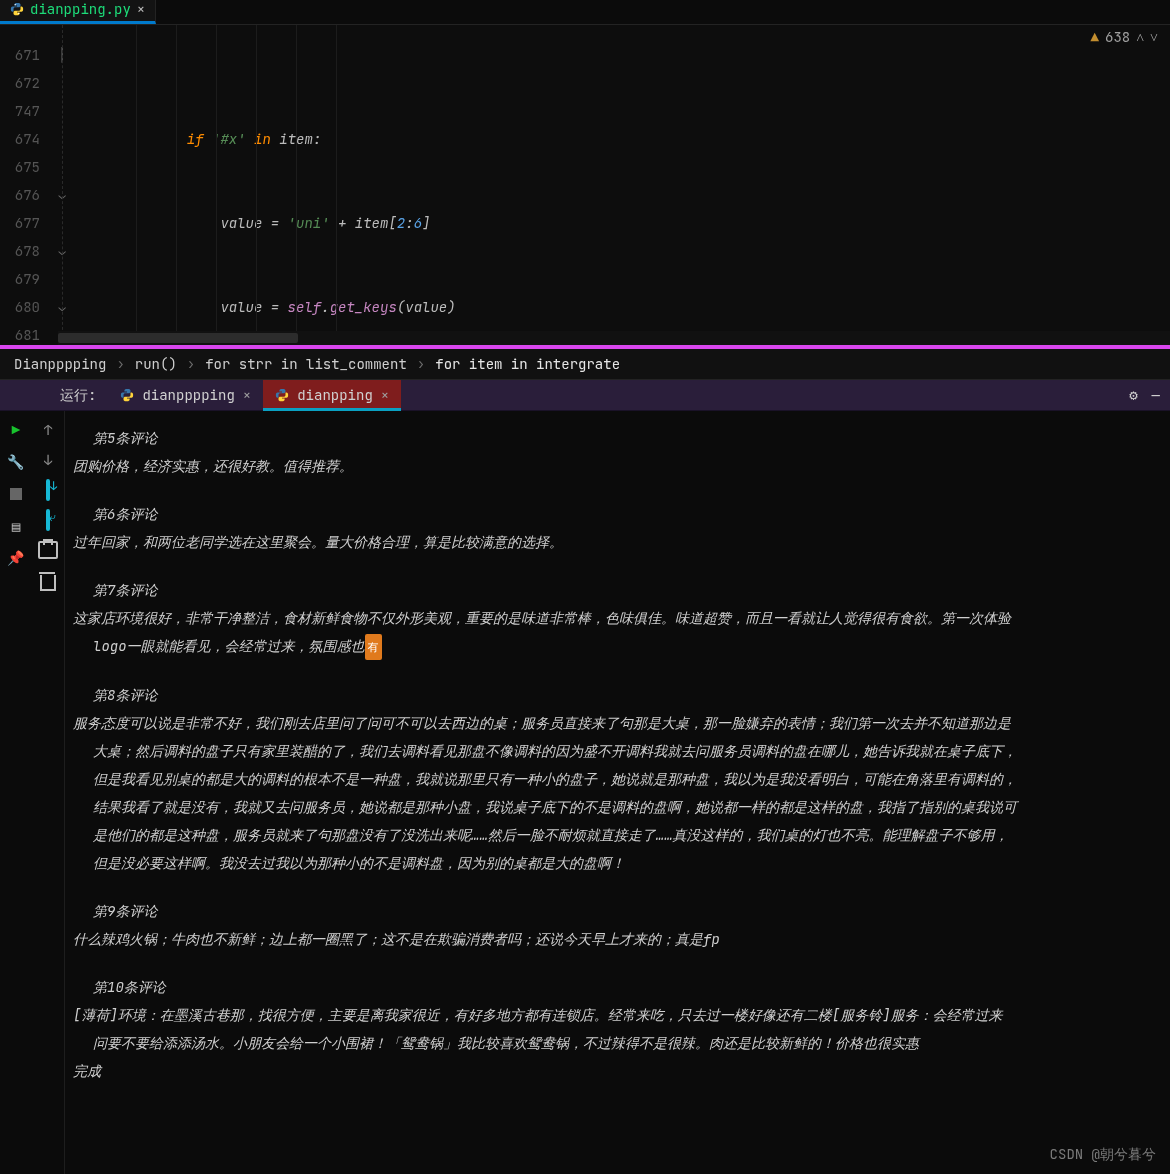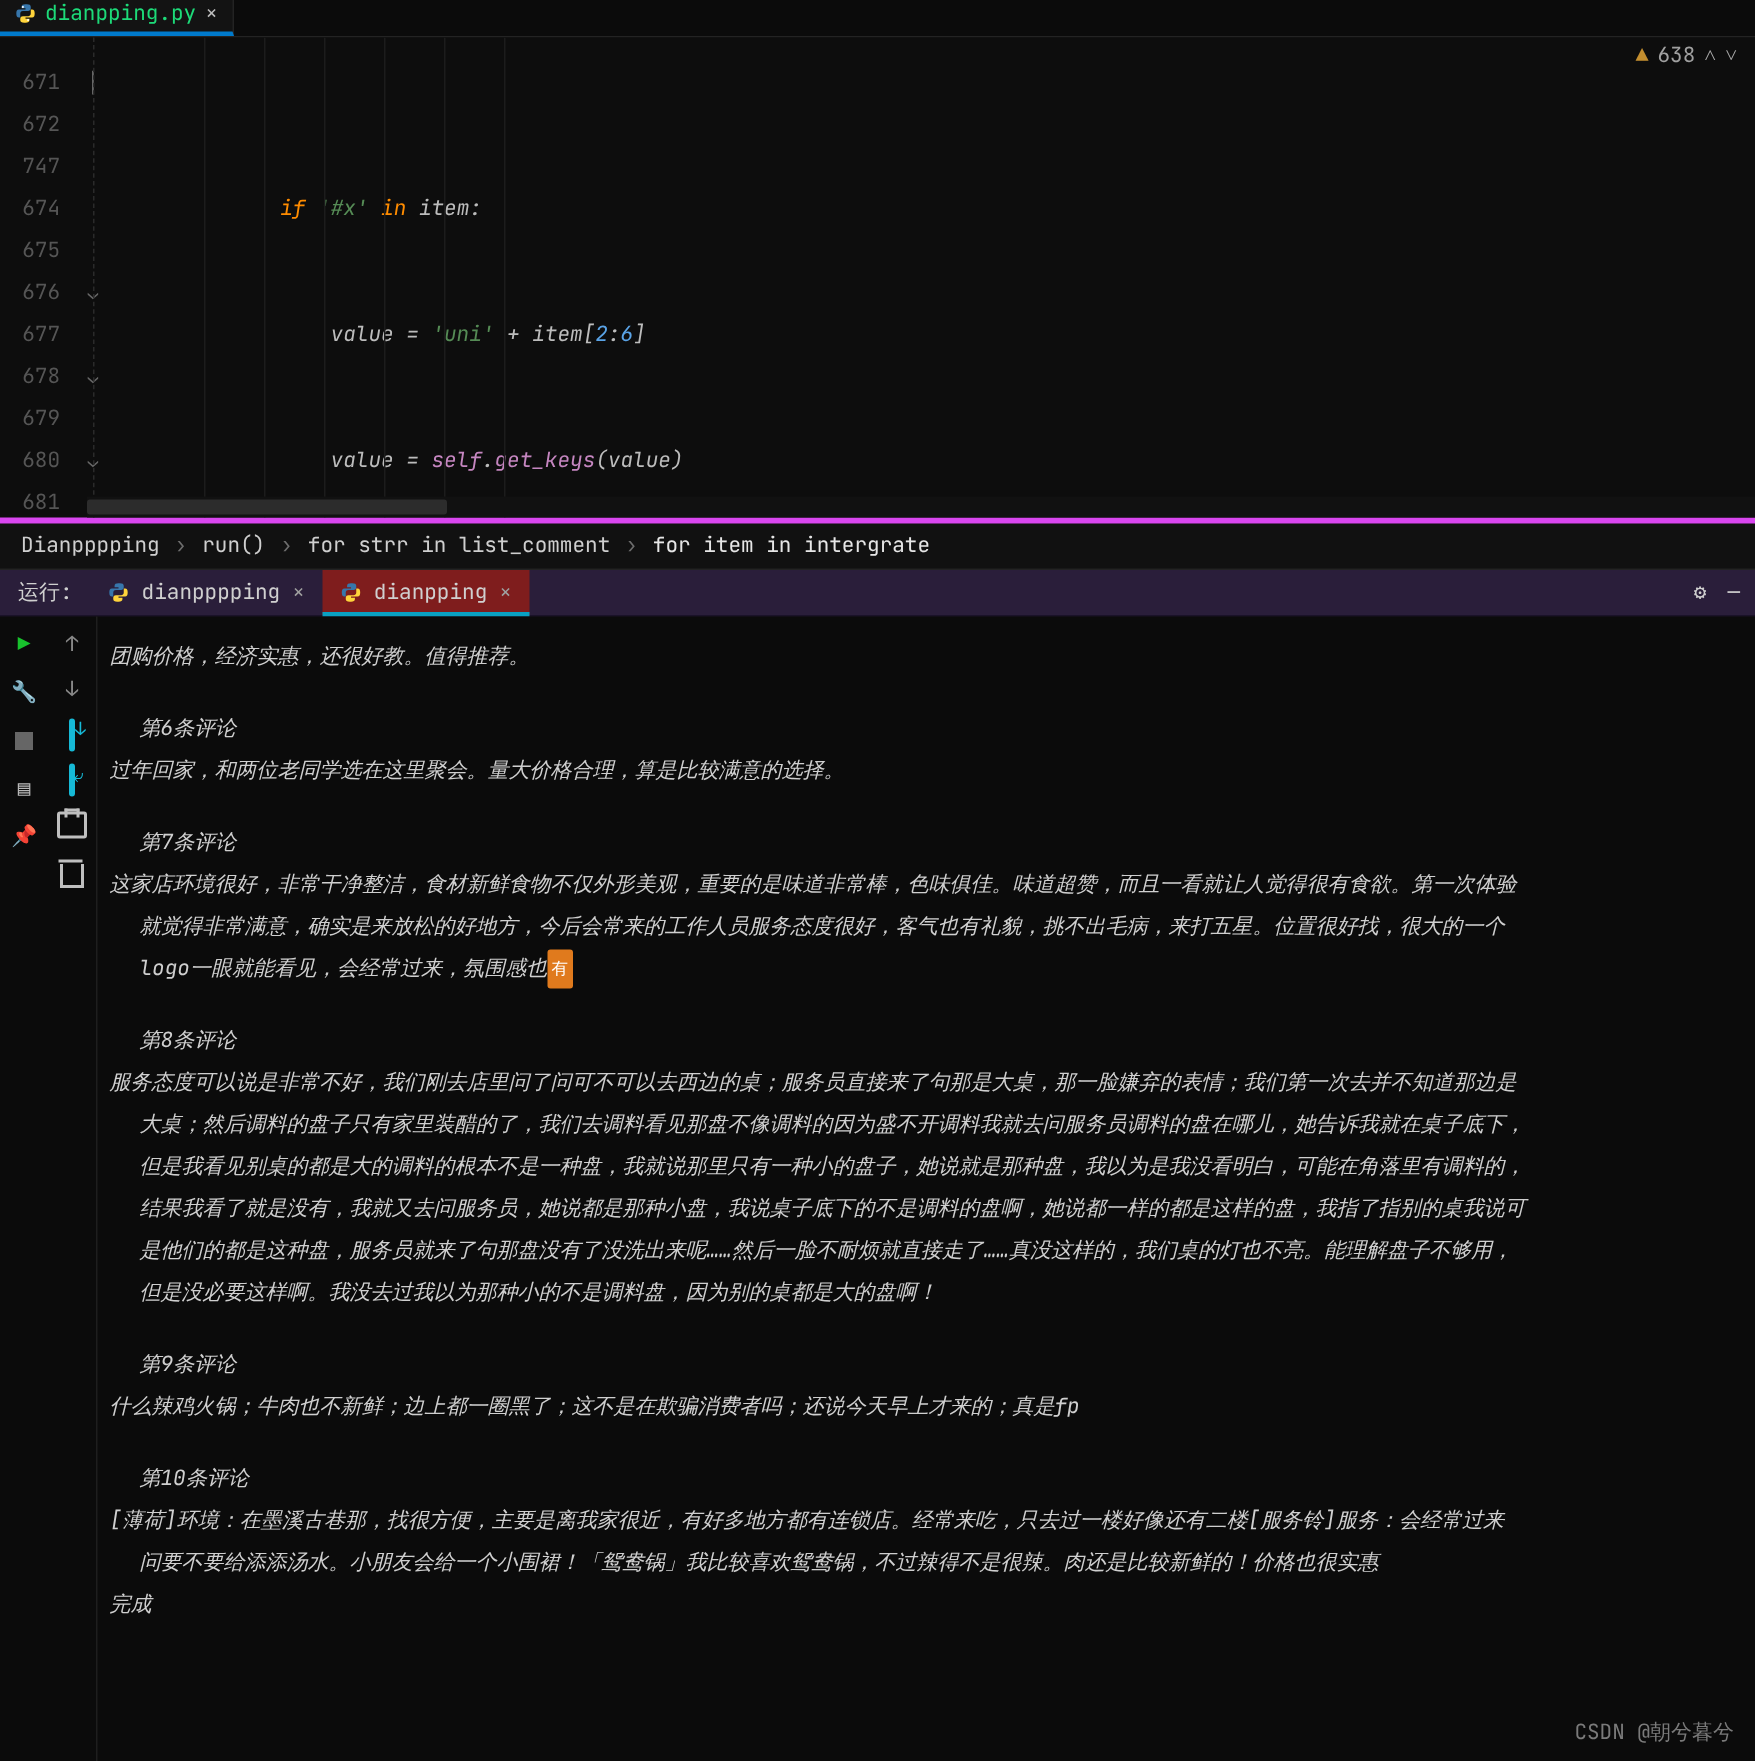--- a/index.html
+++ b/index.html
@@ -36,21 +36,21 @@
   .gl{position:absolute;top:0;bottom:0;border-left:1px solid #1c1c1c;}
   .hscroll{position:absolute;height:14px;left:58px;right:0;bottom:0;background:#111;}
   .hscroll .thumb{position:absolute;left:0;width:240px;top:2px;bottom:2px;background:#2c2c2c;border-radius:2px;}
   
   .crumbs{height:30px;display:flex;align-items:center;gap:10px;padding:0 14px;color:#bdbdbd;border-bottom:1px solid #232323;background:#111;}
   .crumbs .sep{color:#6d6d6d;}
   .crumbs .bc{color:#cfcfcf;}
   .crumbs .bc.last{color:#e6e6e6;}
   
   .runbar{height:30px;display:flex;align-items:stretch;background:#2a1e3a;border-bottom:1px solid #1a1228;}
-  .runlabel{display:flex;align-items:center;padding:0 12px;color:#cfcfcf;}
+  .runlabel{display:flex;align-items:center;padding:0 12px;color:#cfcfcf;margin-left:48px;}
   .runtabs{display:flex;align-items:stretch;}
   .rtab{display:flex;align-items:center;gap:8px;padding:0 12px;color:#d0d0d0;position:relative;}
   .rtab .close{color:#9f9f9f;}
   .rtab.active{background:#7f1d1d;}
   .rtab.active::after{content:"";position:absolute;left:0;right:0;bottom:-1px;height:3px;background:#0aa0c2;}
   .runbar .spacer{flex:1;}
   .runbar .rctrl{display:flex;align-items:center;gap:14px;padding-right:10px;color:#cfcfcf;}
   
   .runbody{flex:1;display:flex;min-height:0;background:#0b0b0b;position:relative;}
   .toolcol{width:32px;display:flex;flex-direction:column;align-items:center;gap:14px;padding-top:10px;color:#b8b8b8;}
@@ -205,30 +205,30 @@
       <span class="ic" style="color:#888">↑</span>
       <span class="ic" style="color:#888">↓</span>
       <span class="ic"><span class="box-ic a"></span></span>
       <span class="ic"><span class="box-ic b"></span></span>
       <span class="ic"><span class="printer"></span></span>
       <span class="ic"><span class="trash"></span></span>
     </div>
 
     <div class="console">
       <div class="blk">
+        <p class="hdr indent">第5条评论</p>
         <p>团购价格，经济实惠，还很好教。值得推荐。</p>
       </div>
       <div class="blk">
         <p class="hdr indent">第6条评论</p>
         <p>过年回家，和两位老同学选在这里聚会。量大价格合理，算是比较满意的选择。</p>
       </div>
       <div class="blk">
         <p class="hdr indent">第7条评论</p>
         <p>这家店环境很好，非常干净整洁，食材新鲜食物不仅外形美观，重要的是味道非常棒，色味俱佳。味道超赞，而且一看就让人觉得很有食欲。第一次体验</p>
-        <p class="indent">就觉得非常满意，确实是来放松的好地方，今后会常来的工作人员服务态度很好，客气也有礼貌，挑不出毛病，来打五星。位置很好找，很大的一个</p>
         <p class="indent"><span>logo一眼就能看见，会经常过来，氛围感也</span><span class="tag">有</span></p>
       </div>
       <div class="blk">
         <p class="hdr indent">第8条评论</p>
         <p>服务态度可以说是非常不好，我们刚去店里问了问可不可以去西边的桌；服务员直接来了句那是大桌，那一脸嫌弃的表情；我们第一次去并不知道那边是</p>
         <p class="indent">大桌；然后调料的盘子只有家里装醋的了，我们去调料看见那盘不像调料的因为盛不开调料我就去问服务员调料的盘在哪儿，她告诉我就在桌子底下，</p>
         <p class="indent">但是我看见别桌的都是大的调料的根本不是一种盘，我就说那里只有一种小的盘子，她说就是那种盘，我以为是我没看明白，可能在角落里有调料的，</p>
         <p class="indent">结果我看了就是没有，我就又去问服务员，她说都是那种小盘，我说桌子底下的不是调料的盘啊，她说都一样的都是这样的盘，我指了指别的桌我说可</p>
         <p class="indent">是他们的都是这种盘，服务员就来了句那盘没有了没洗出来呢……然后一脸不耐烦就直接走了……真没这样的，我们桌的灯也不亮。能理解盘子不够用，</p>
         <p class="indent">但是没必要这样啊。我没去过我以为那种小的不是调料盘，因为别的桌都是大的盘啊！</p>

